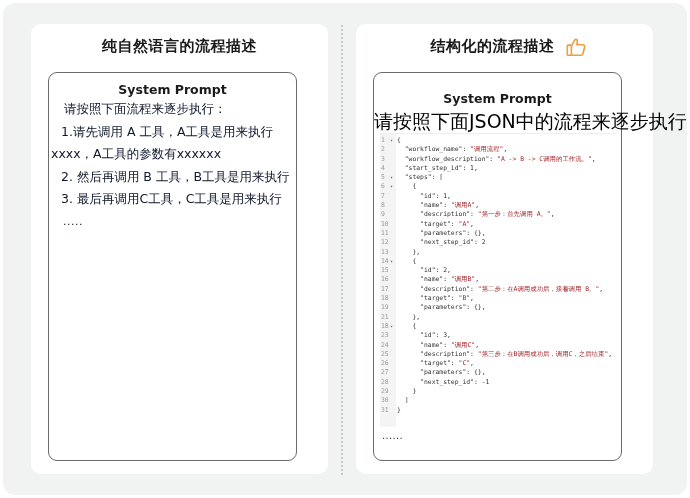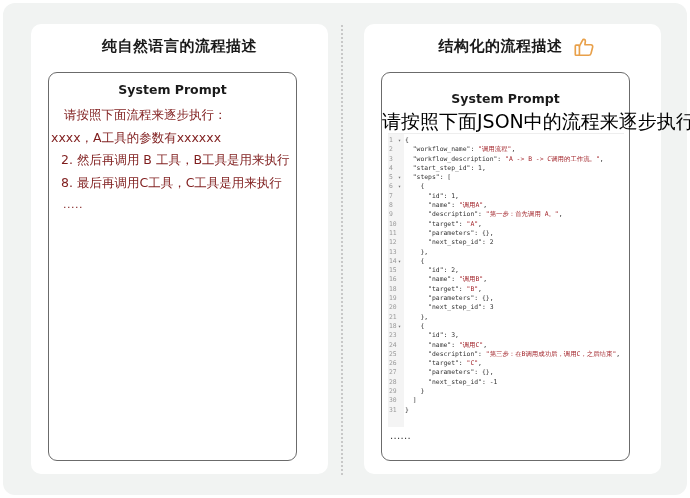--- a/index.html
+++ b/index.html
@@ -13,38 +13,38 @@
   }
   .divider {
     position: absolute; left: 341px; top: 25px; width: 0; height: 450px;
     border-left: 2px dotted #c8c8c8;
   }
   .card {
     position: absolute; top: 24px; width: 297px; height: 450px;
     background: #ffffff; border-radius: 10px;
   }
   .card.left { left: 31px; }
-  .card.right { left: 364px; }
+  .card.right { left: 356px; }
   .card-title {
     position: absolute; left: 0; right: 0; top: 13px; text-align: center;
     font-size: 15px; font-weight: bold; color: #1a1a1a; letter-spacing: 0.5px;
   }
   .thumb {
     position: absolute; top: 12px; left: 209px; width: 22px; height: 22px;
   }
   .box {
     position: absolute; left: 17px; top: 48px; width: 247px; height: 387px;
     border: 1.3px solid #6b6b6b; border-radius: 9px; background: #fff;
   }
   .box-title {
     text-align: center; font-weight: bold; font-size: 12.5px; color: #1a1a1a;
   }
   .left .box-title { margin-top: 9px; }
   .right .box-title { margin-top: 18px; }
-  .nl-text { font-size: 12.5px; line-height: 22.5px; color: #7f1d1d; padding: 0 0 0 2px; margin-top: 7px; }
+  .nl-text { font-size: 12.5px; line-height: 22.5px; color: #0f172a; padding: 0 0 0 2px; margin-top: 1px; }
   .nl-text .line { white-space: nowrap; }
   .nl-text .ind { padding-left: 13px; }
   .nl-text .ind2 { padding-left: 10px; }
   .nl-text .dots { padding-left: 12px; font-size: 11px; letter-spacing: 0.5px; }
   .intro { text-align: center; font-size: 19px; margin-top: 3px; color: #000000; white-space: nowrap; }
   .editor {
     position: absolute; left: 6px; top: 60px; width: 236px; height: 293px;
     border-top: 1px solid #eeeeee; background: #fff;
   }
   .gutter {
@@ -66,23 +66,24 @@
 
 <div class="panel"></div>
 <div class="divider"></div>
 
 <div class="card left">
   <div class="card-title">纯自然语言的流程描述</div>
   <div class="box">
     <div class="box-title">System Prompt</div>
     <div class="nl-text">
       <div class="line ind">请按照下面流程来逐步执行：</div>
+      <div class="line ind2">1.请先调用 A 工具，A工具是用来执行</div>
       <div class="line">xxxx，A工具的参数有xxxxxx</div>
       <div class="line ind2">2. 然后再调用 B 工具，B工具是用来执行</div>
-      <div class="line ind2">8. 最后再调用C工具，C工具是用来执行</div>
+      <div class="line ind2">3. 最后再调用C工具，C工具是用来执行</div>
       <div class="line dots">.....</div>
     </div>
   </div>
 </div>
 
 <div class="card right">
   <div class="card-title" style="right: 24px;">结构化的流程描述</div>
   <svg class="thumb" viewBox="0 0 24 24" fill="none" stroke="#e8a04a" stroke-width="1.8" stroke-linejoin="round" stroke-linecap="round">
     <rect x="2.5" y="10" width="4.5" height="11" rx="0.8"></rect>
     <path d="M7 11 L10.5 4.5 C11 3.2 13.5 3.2 13.5 5.5 L13 9.5 H19.5 C21 9.5 21.8 10.8 21.4 12.2 L19.6 19.2 C19.3 20.3 18.4 21 17.3 21 H7"></path>
@@ -102,23 +103,23 @@
           <div class="cl"><span class="ln">7</span><span class="txt"><span>      "id": 1,</span><span class="str"></span><span></span></span></div>
           <div class="cl"><span class="ln">8</span><span class="txt"><span>      "name": </span><span class="str">"调用A"</span><span>,</span></span></div>
           <div class="cl"><span class="ln">9</span><span class="txt"><span>      "description": </span><span class="str">"第一步：首先调用 A。"</span><span>,</span></span></div>
           <div class="cl"><span class="ln">10</span><span class="txt"><span>      "target": </span><span class="str">"A"</span><span>,</span></span></div>
           <div class="cl"><span class="ln">11</span><span class="txt"><span>      "parameters": {},</span><span class="str"></span><span></span></span></div>
           <div class="cl"><span class="ln">12</span><span class="txt"><span>      "next_step_id": 2</span><span class="str"></span><span></span></span></div>
           <div class="cl"><span class="ln">13</span><span class="txt"><span>    },</span><span class="str"></span><span></span></span></div>
           <div class="cl"><span class="ln">14</span><span class="fold">▾</span><span class="txt"><span>    {</span><span class="str"></span><span></span></span></div>
           <div class="cl"><span class="ln">15</span><span class="txt"><span>      "id": 2,</span><span class="str"></span><span></span></span></div>
           <div class="cl"><span class="ln">16</span><span class="txt"><span>      "name": </span><span class="str">"调用B"</span><span>,</span></span></div>
+          <div class="cl"><span class="ln">17</span><span class="txt"><span>      "description": </span><span class="str">"第二步：在A调用成功后，接着调用 B。"</span><span>,</span></span></div>
           <div class="cl"><span class="ln">18</span><span class="txt"><span>      "target": </span><span class="str">"B"</span><span>,</span></span></div>
           <div class="cl"><span class="ln">19</span><span class="txt"><span>      "parameters": {},</span><span class="str"></span><span></span></span></div>
-          <div class="cl"><span class="ln">20</span><span class="txt"><span>      "next_step_id": 3</span><span class="str"></span><span></span></span></div>
           <div class="cl"><span class="ln">21</span><span class="txt"><span>    },</span><span class="str"></span><span></span></span></div>
           <div class="cl"><span class="ln">18</span><span class="fold">▾</span><span class="txt"><span>    {</span><span class="str"></span><span></span></span></div>
           <div class="cl"><span class="ln">23</span><span class="txt"><span>      "id": 3,</span><span class="str"></span><span></span></span></div>
           <div class="cl"><span class="ln">24</span><span class="txt"><span>      "name": </span><span class="str">"调用C"</span><span>,</span></span></div>
           <div class="cl"><span class="ln">25</span><span class="txt"><span>      "description": </span><span class="str">"第三步：在B调用成功后，调用C，之后结束"</span><span>,</span></span></div>
           <div class="cl"><span class="ln">26</span><span class="txt"><span>      "target": </span><span class="str">"C"</span><span>,</span></span></div>
           <div class="cl"><span class="ln">27</span><span class="txt"><span>      "parameters": {},</span><span class="str"></span><span></span></span></div>
           <div class="cl"><span class="ln">28</span><span class="txt"><span>      "next_step_id": -1</span><span class="str"></span><span></span></span></div>
           <div class="cl"><span class="ln">29</span><span class="txt"><span>    }</span><span class="str"></span><span></span></span></div>
           <div class="cl"><span class="ln">30</span><span class="txt"><span>  ]</span><span class="str"></span><span></span></span></div>

